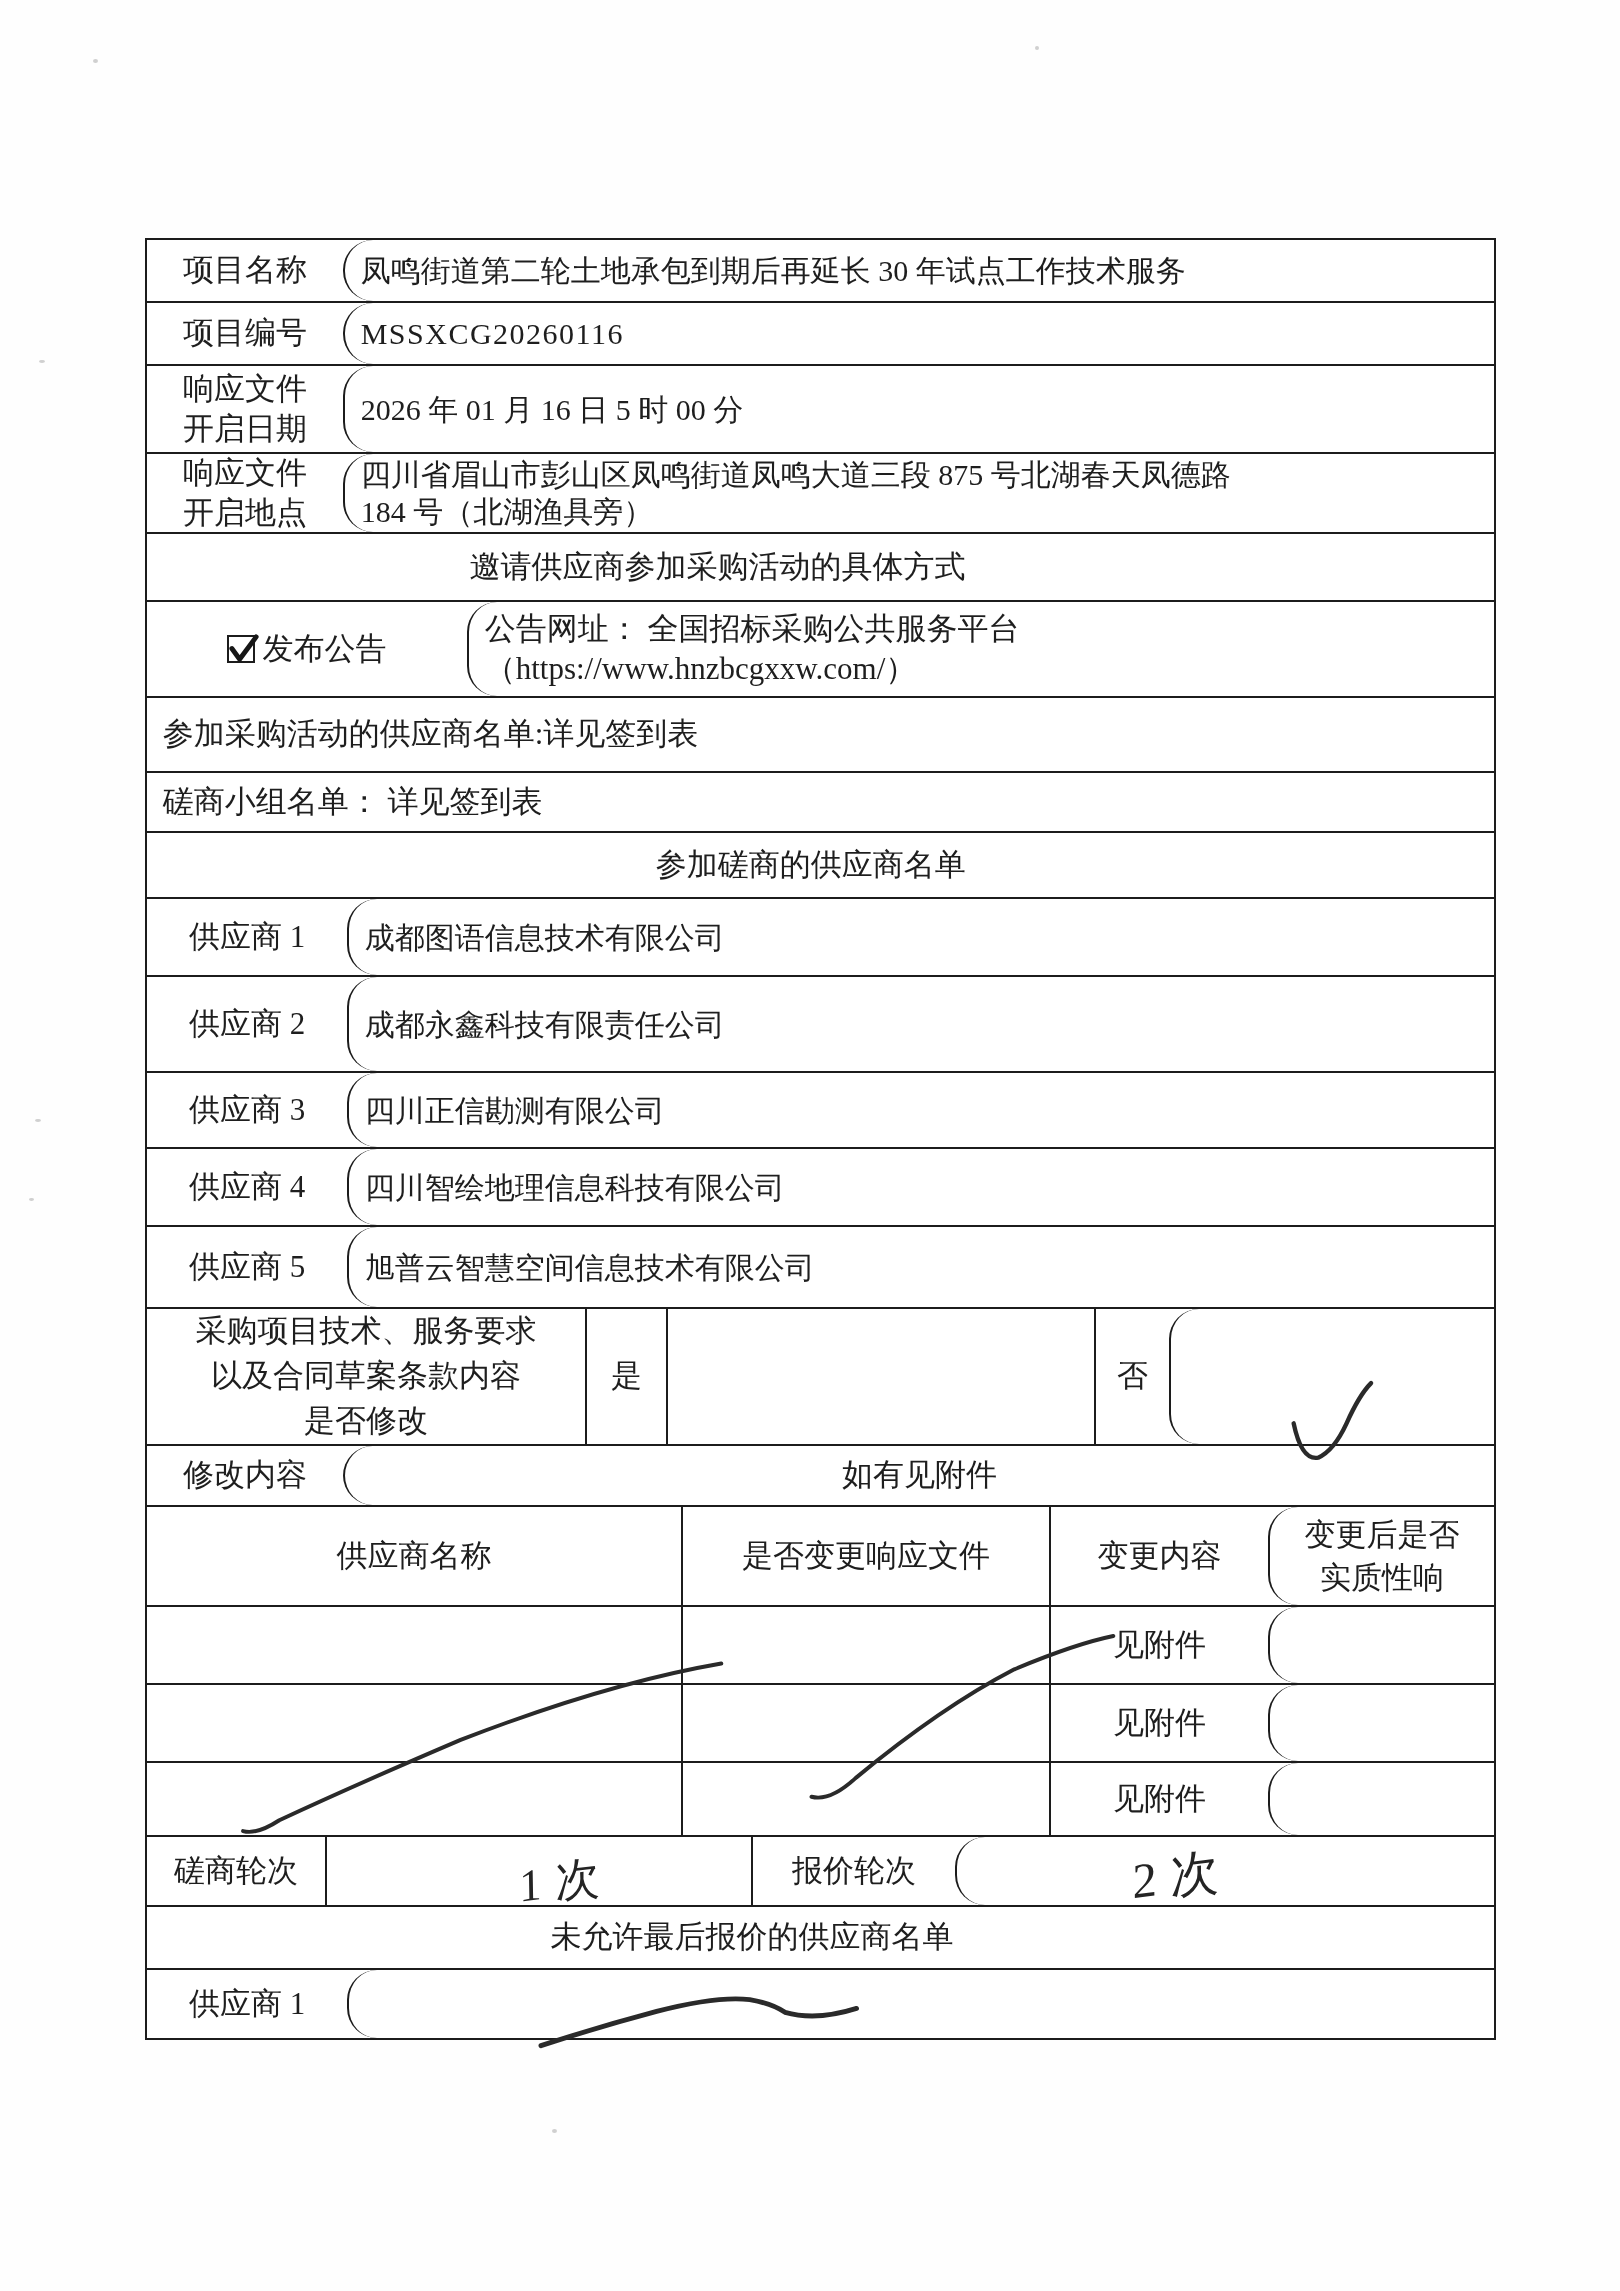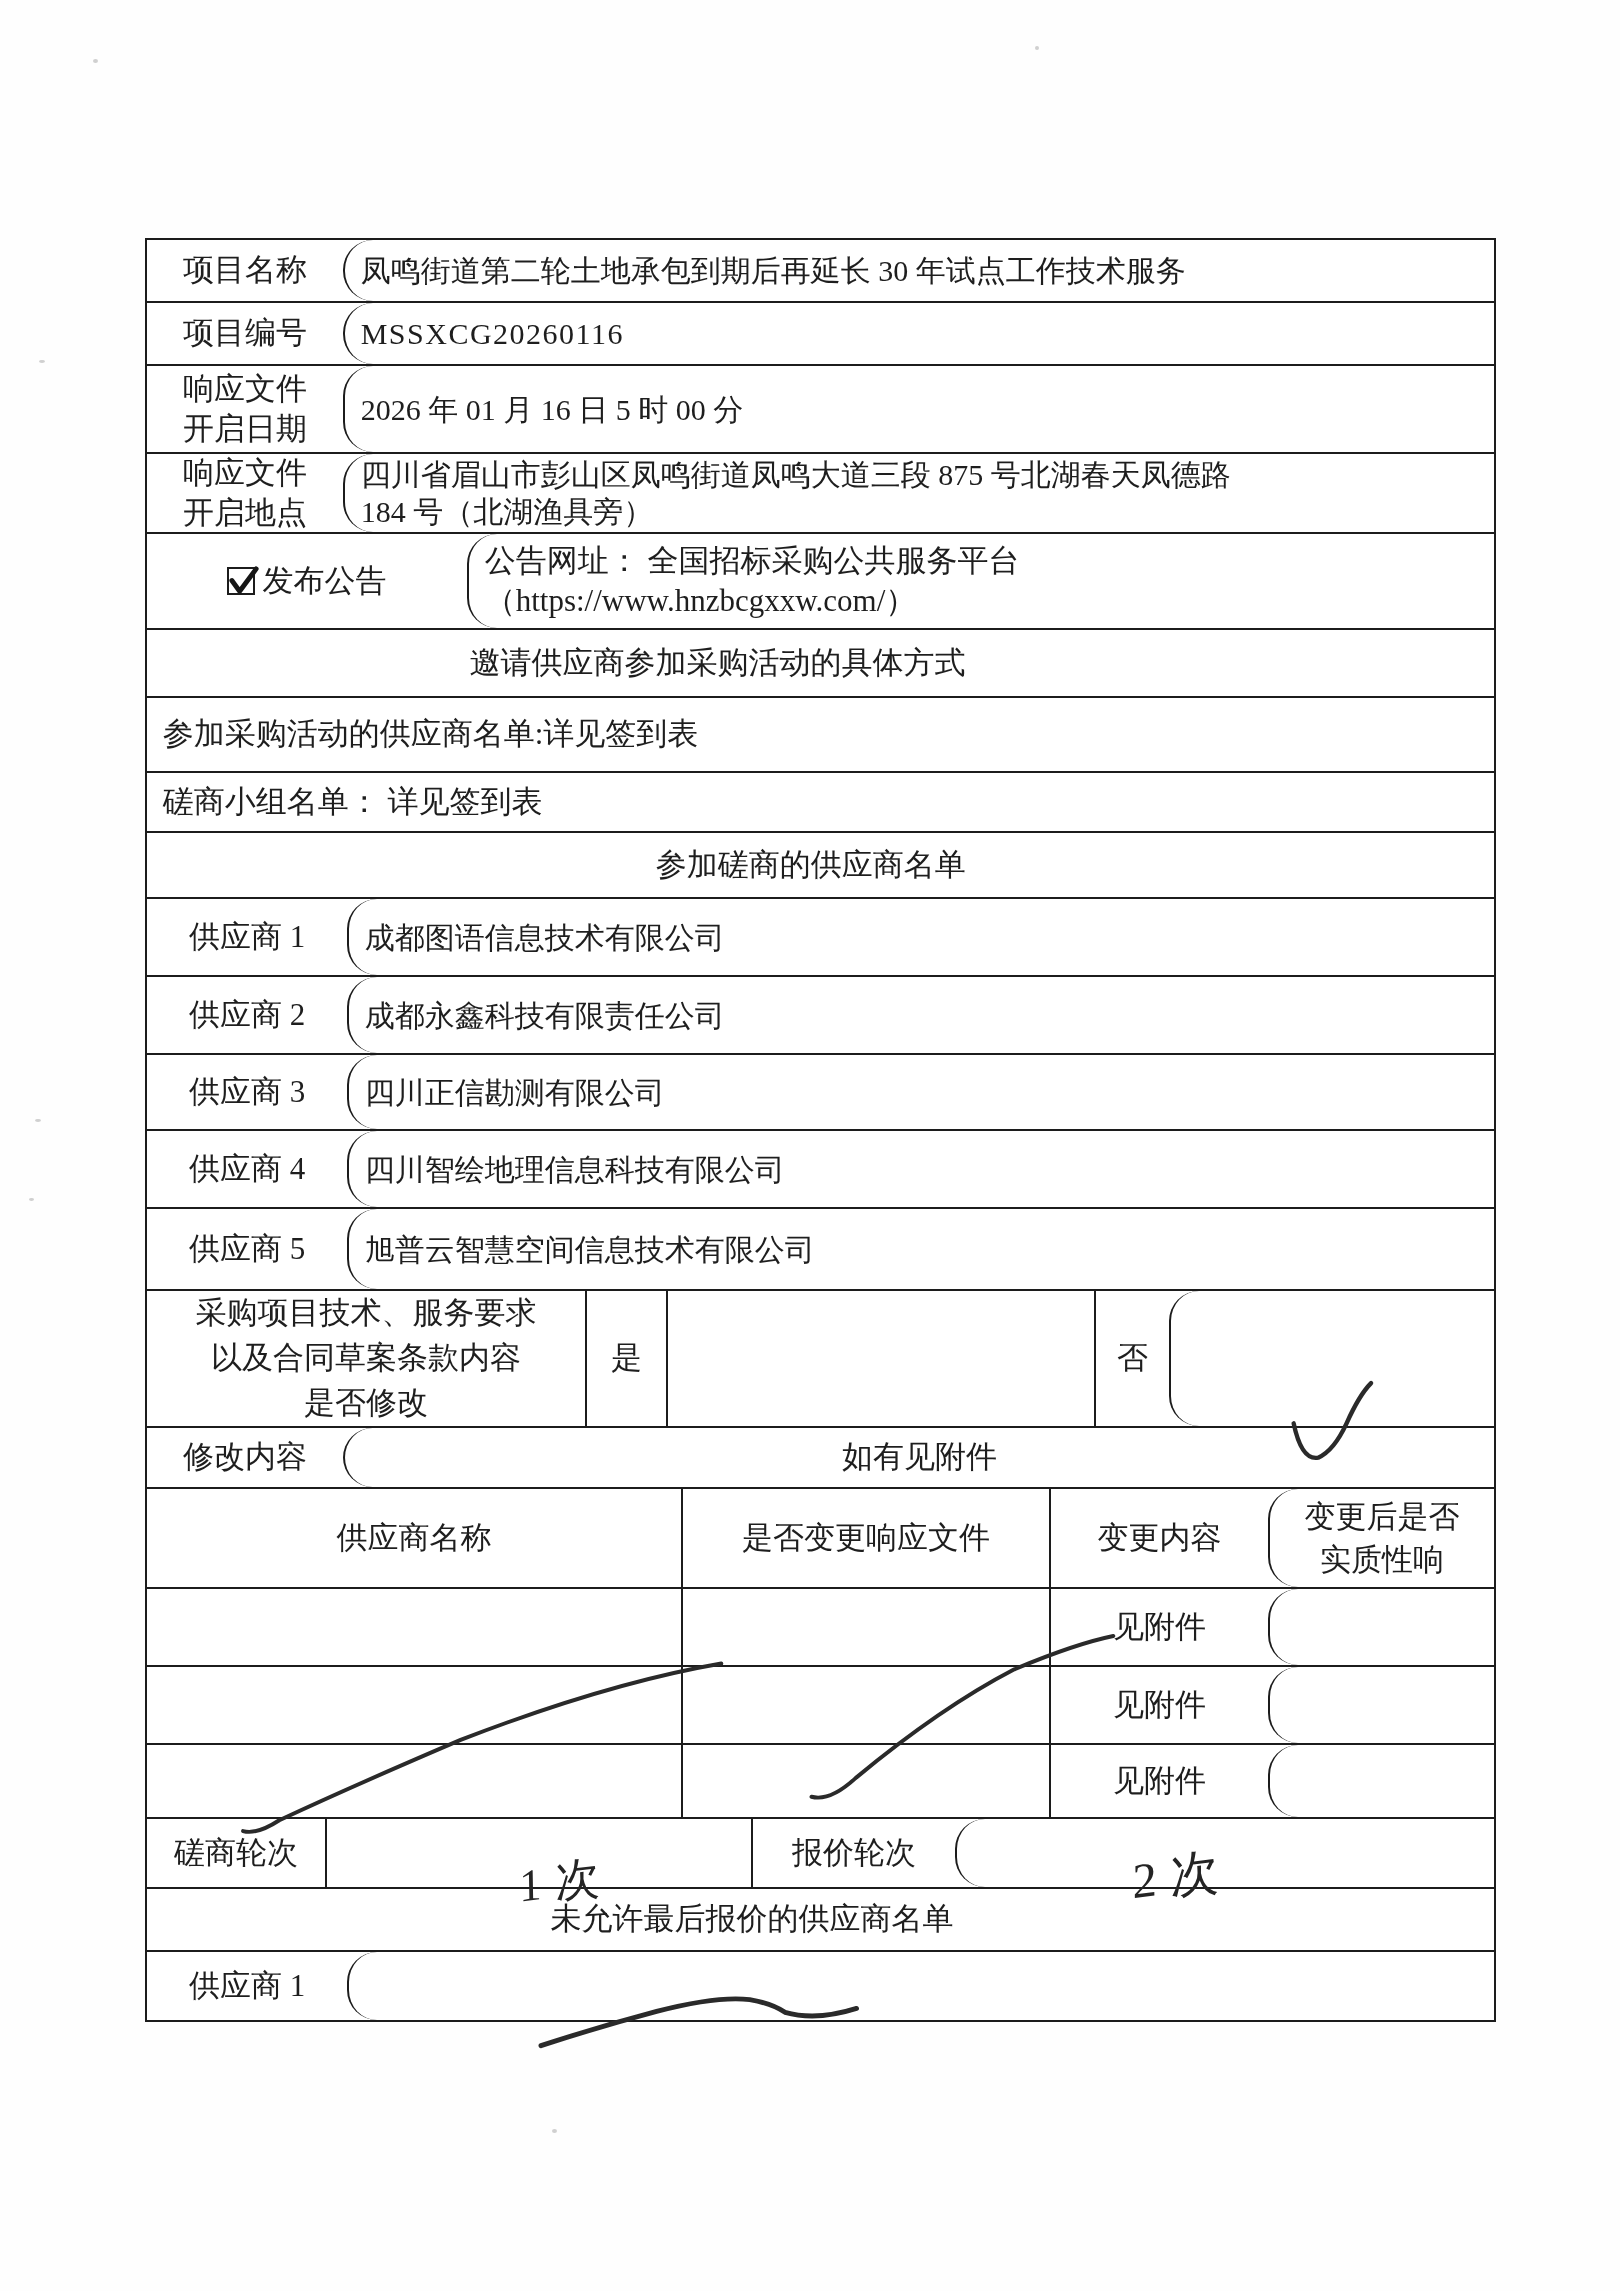--- a/index.html
+++ b/index.html
@@ -77,55 +77,55 @@
       <div class="cell l grow fs31">2026 年 01 月 16 日 5 时 00 分</div>
     </div>
 
     <div class="row" style="height:80px">
       <div class="cell c pre" style="width:196px">响应文件
 开启地点</div>
       <div class="cell l grow fs31 pre" style="line-height:1.25">四川省眉山市彭山区凤鸣街道凤鸣大道三段 875 号北湖春天凤德路
 184 号（北湖渔具旁）</div>
     </div>
 
+    <div class="row" style="height:68px">
+      <div class="cell c grow" style="padding-right:206px">邀请供应商参加采购活动的具体方式</div>
+    </div>
+
     <div class="row" style="height:96px">
       <div class="cell c" style="width:320px">
         <span class="box">
           <svg width="35" height="37" viewBox="0 0 36 38">
             <path d="M5 18 L13 29 L30 6" fill="none" stroke="#161616" stroke-width="5" stroke-linecap="round" stroke-linejoin="round"></path>
           </svg>
         </span>
         <span class="chk-label">发布公告</span>
       </div>
       <div class="cell l grow pre">公告网址： 全国招标采购公共服务平台
 （https://www.hnzbcgxxw.com/）</div>
     </div>
 
-    <div class="row" style="height:68px">
-      <div class="cell c grow" style="padding-right:206px">邀请供应商参加采购活动的具体方式</div>
-    </div>
-
 
     <div class="row" style="height:75px">
       <div class="cell l grow">参加采购活动的供应商名单:详见签到表</div>
     </div>
 
     <div class="row" style="height:60px">
       <div class="cell l grow">磋商小组名单： 详见签到表</div>
     </div>
 
     <div class="row" style="height:66px">
       <div class="cell c grow" style="padding-right:19.6px">参加磋商的供应商名单</div>
     </div>
 
     <div class="row" style="height:78px">
       <div class="cell c" style="width:200px">供应商 1</div>
       <div class="cell l grow fs31">成都图语信息技术有限公司</div>
     </div>
-    <div class="row" style="height:78px">
+    <div class="row" style="height:96px">
       <div class="cell c" style="width:200px">供应商 2</div>
       <div class="cell l grow fs31">成都永鑫科技有限责任公司</div>
     </div>
     <div class="row" style="height:76px">
       <div class="cell c" style="width:200px">供应商 3</div>
       <div class="cell l grow fs31">四川正信勘测有限公司</div>
     </div>
     <div class="row" style="height:78px">
       <div class="cell c" style="width:200px">供应商 4</div>
       <div class="cell l grow fs31">四川智绘地理信息科技有限公司</div>

